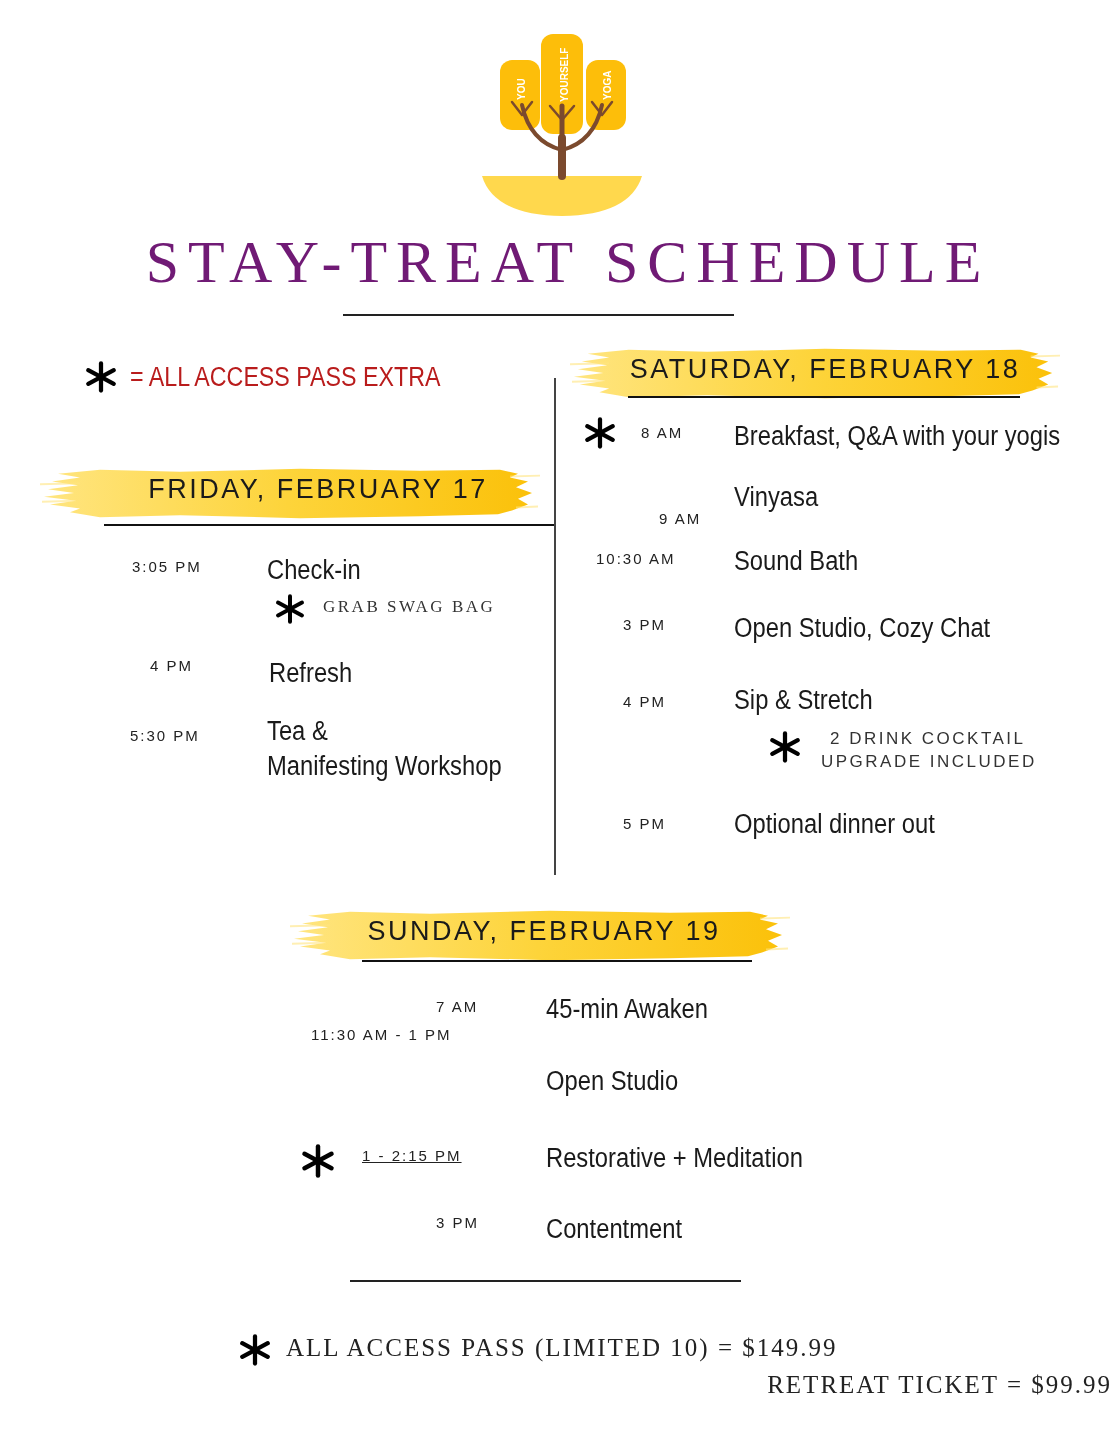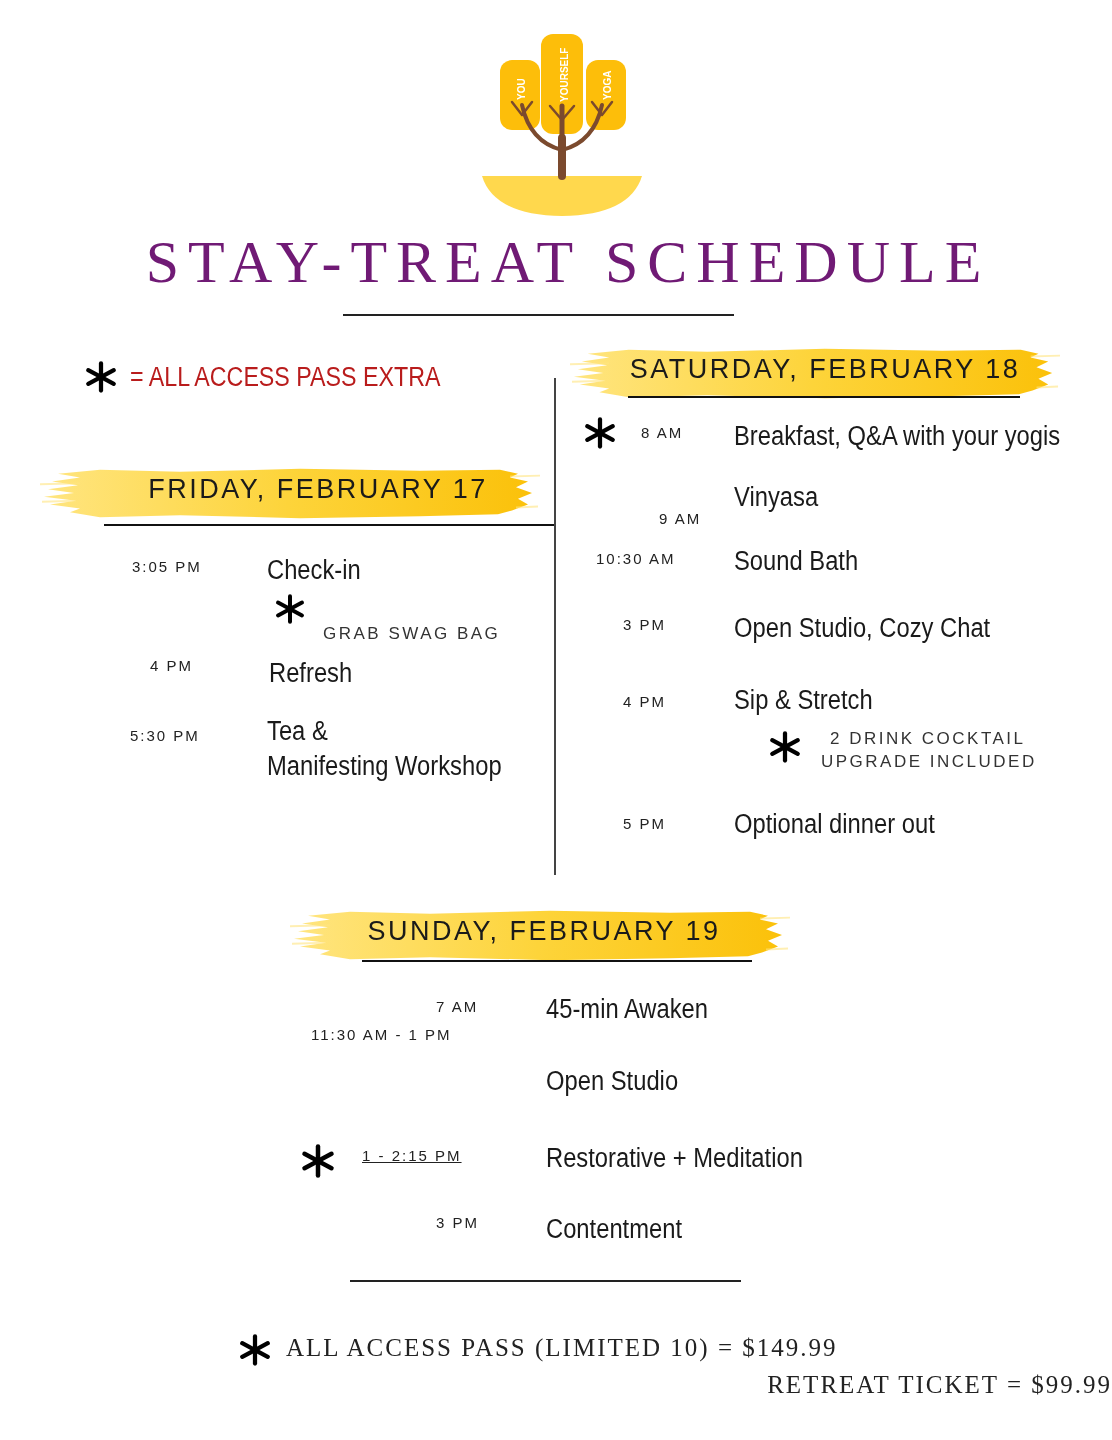--- a/index.html
+++ b/index.html
@@ -103,21 +103,21 @@
     </svg>
   <div class="label" style="left:28px;">FRIDAY, FEBRUARY 17</div>
   <div class="underline" style="left:64px; width:450px; top:60px;"></div>
 </div>
 
 <div class="time" style="left:132px; top:558px;">3:05 PM</div>
 <div class="event" style="left:267px; top:553px;">Check-in</div>
 <span class="abs ast" style="left:274px; top:593px; width:32px; height:32px;"><svg>
       <use href="#asterisk"></use>
     </svg></span>
-<div class="note" style="left:323px; top:622px;">GRAB SWAG BAG</div>
+<div class="note" style="left:323px; top:595px;font-family:Liberation Serif, serif;">GRAB SWAG BAG</div>
 
 <div class="time" style="left:150px; top:657px;">4 PM</div>
 <div class="event" style="left:269px; top:656px;">Refresh</div>
 
 <div class="time" style="left:130px; top:727px;">5:30 PM</div>
 <div class="event" style="left:267px; top:714px;">Tea &amp;</div>
 <div class="event" style="left:267px; top:749px;">Manifesting Workshop</div>
 
 <div class="brush" style="left:570px; top:344px; width:490px;">
   <svg>

